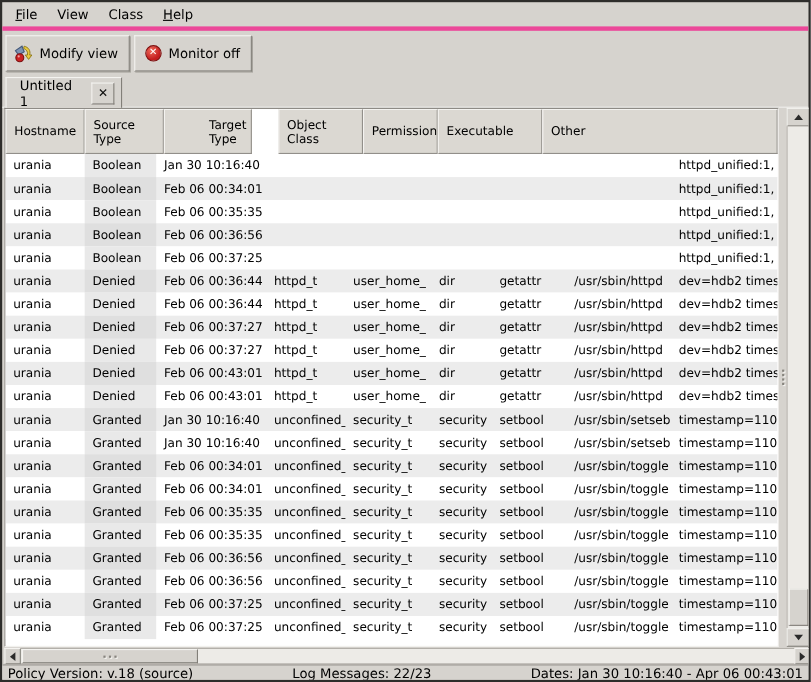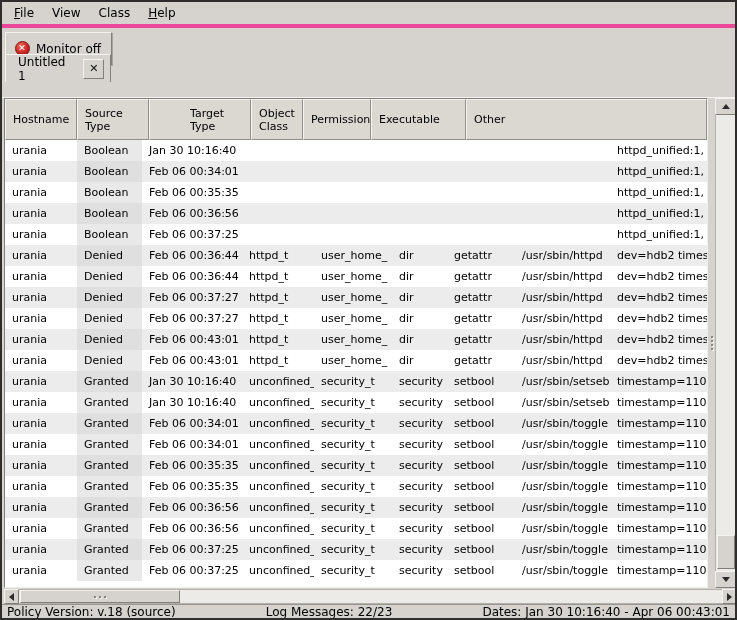--- a/index.html
+++ b/index.html
@@ -29,21 +29,21 @@
     border-right:1px solid #827f79; border-bottom:1px solid #827f79;
     box-shadow:1px 1px 0 #a7a49e; }
   .tool-icon { width:18px; height:18px; display:flex; align-items:center; justify-content:center; }
   .monitor-circle { width:15px; height:15px; border-radius:50%;
     background:radial-gradient(circle at 35% 30%, #ef6a5a, var(--monitor-off-red,#c41e1e) 65%);
     border:1px solid #7e0f0f; color:#fff; font-size:9px; font-weight:bold;
     display:flex; align-items:center; justify-content:center; line-height:1; }
 
   
   .tabbar { position:absolute; top:66px; left:0; right:0; height:30px; }
-  .tab { position:absolute; left:3px; bottom:16px; height:28px; width:106px;
+  .tab { position:absolute; left:3px; bottom:0; height:28px; width:106px;
     background:var(--window-bg,#d6d3ce);
     border-top:1px solid #f4f3f0; border-left:1px solid #f4f3f0;
     border-right:1px solid #827f79;
     display:flex; align-items:center; gap:8px; padding:0 6px 0 12px; }
   .tab-close { width:21px; height:20px; background:var(--window-bg,#d6d3ce);
     border-top:1px solid #f4f3f0; border-left:1px solid #f4f3f0;
     border-right:1px solid #827f79; border-bottom:1px solid #827f79;
     display:flex; align-items:center; justify-content:center;
     font-weight:bold; font-size:11px; color:#111; }
   .tabbar::after { content:""; position:absolute; left:0; right:0; bottom:0;
@@ -129,20 +129,31 @@
   <div class="menubar">
     <span class="menu-item"><span class="u">F</span><span>ile</span></span>
     <span class="menu-item"><span class="u"></span><span>View</span></span>
     <span class="menu-item"><span class="u"></span><span>Class</span></span>
     <span class="menu-item"><span class="u">H</span><span>elp</span></span>
   </div>
 
   <div class="toolbar">
     <div class="tool-button">
       <span class="tool-icon">
+        <svg width="18" height="18" viewBox="0 0 18 18">
+          <polygon points="1,6 7,2 9,7 4,10" fill="#7d93b2" stroke="#44597a"></polygon>
+          <path d="M9,2 C13,3 15,6 14,10 L16,10 L13,14 L10,10 L12,10 C12.5,7 11,5 8.5,4 Z" fill="#e8c93f" stroke="#8a7415" stroke-width="0.8"></path>
+          <circle cx="5" cy="12.5" r="3.6" fill="#cc2222" stroke="#7a1010"></circle>
+          <circle cx="4" cy="11.3" r="1" fill="#f0a0a0"></circle>
+        </svg>
+      </span>
+      <span>Modify view</span>
+    </div>
+    <div class="tool-button">
+      <span class="tool-icon">
         <span class="monitor-circle">✕</span>
       </span>
       <span>Monitor off</span>
     </div>
   </div>
 
   <div class="tabbar">
     <div class="tab">
       <span>Untitled 1</span>
       <span class="tab-close">
@@ -150,23 +161,23 @@
         </span>
     </div>
   </div>
 
   <div class="content">
     <div class="table-frame">
       <div class="header-row">
           <div class="header-cell" style="width: 72px;"><span>Hostname</span></div>
           <div class="header-cell" style="width: 72px;"><span>Source
 Type</span></div>
-          <div class="header-cell" style="width: 102px; padding-left: 40px;"><span>Target
+          <div class="header-cell" style="width: 80px; padding-left: 40px;"><span>Target
 Type</span></div>
-          <div class="header-cell" style="width: 52px;"><span>Object
+          <div class="header-cell" style="width: 77px; margin-left: 24px;"><span>Object
 Class</span></div>
           <div class="header-cell" style="width: 68px;"><span>Permission</span></div>
           <div class="header-cell" style="width: 95px;"><span>Executable</span></div>
           <div class="header-cell grow"><span>Other</span></div>
         </div>
       <div class="table-body">
           <div class="t-row">
             <div class="t-cell" style="width: 72px;">urania</div>
             <div class="t-cell sorted" style="width: 65px;">Boolean</div>
             <div class="t-cell" style="width: 100px;">Jan 30 10:16:40</div>

